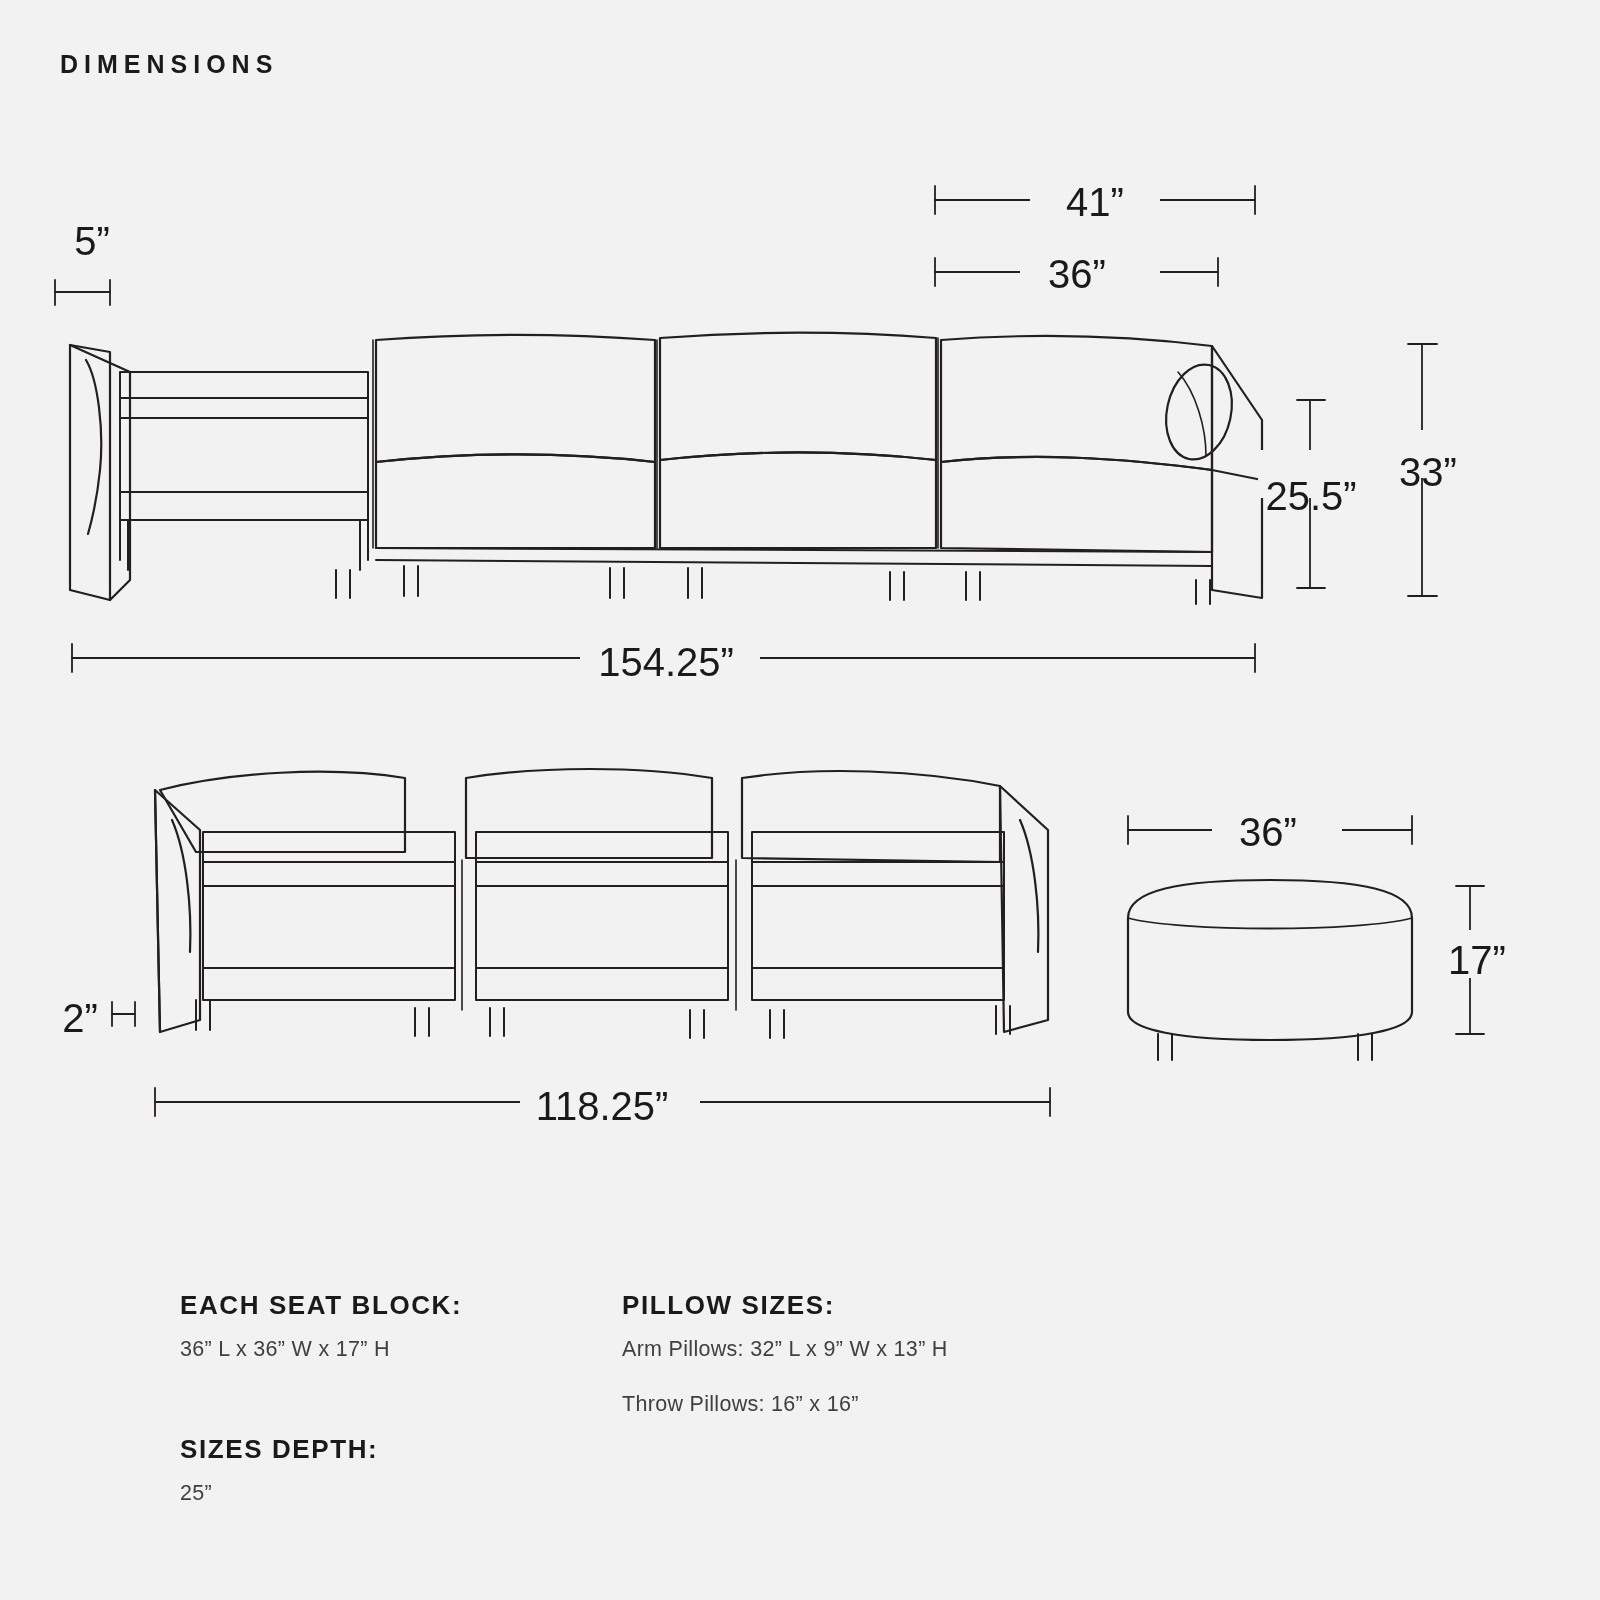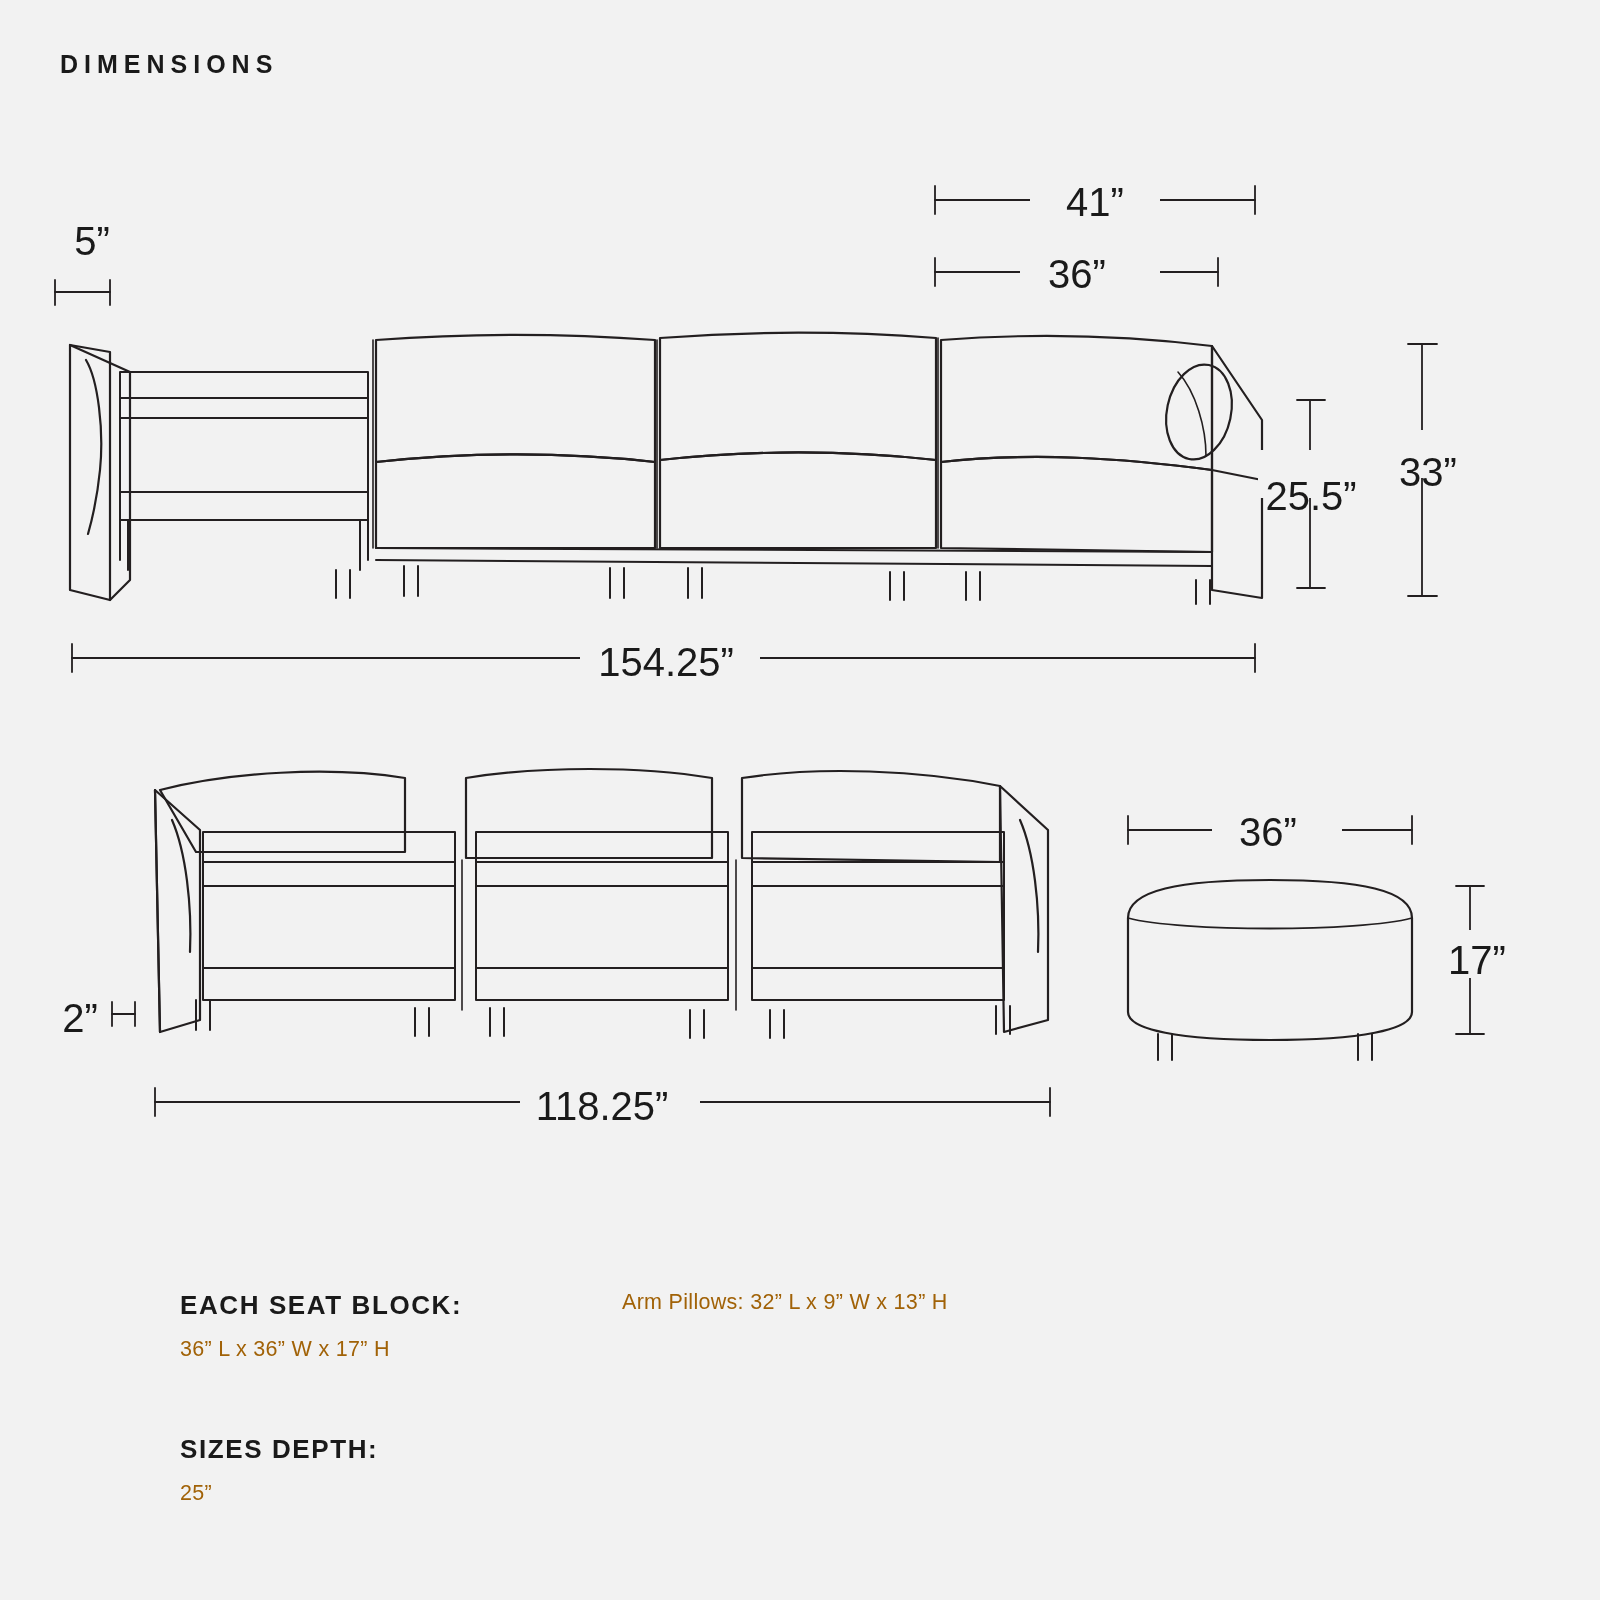--- a/index.html
+++ b/index.html
@@ -50,21 +50,21 @@
   .spec-head {
     font-size: 26px;
     font-weight: bold;
     letter-spacing: 1.6px;
     margin-bottom: 16px;
   }
   .spec-line {
     font-size: 21.5px;
     letter-spacing: 0.3px;
     margin-bottom: 30px;
-    color: #a16207;
+    color: #404040;
   }
   .spec-block-gap { height: 42px; }
 </style>
 </head>
 <body>
 
 <div class="page">
 
   <div class="title">DIMENSIONS</div>
 
@@ -231,17 +231,19 @@
 
   <div class="specs">
     <div class="spec-col left">
       <div class="spec-head">EACH SEAT BLOCK:</div>
       <div class="spec-line">36” L x 36” W x 17” H</div>
       <div class="spec-block-gap"></div>
       <div class="spec-head">SIZES DEPTH:</div>
       <div class="spec-line">25”</div>
     </div>
     <div class="spec-col right">
+      <div class="spec-head">PILLOW SIZES:</div>
       <div class="spec-line">Arm Pillows: 32” L x 9” W x 13” H</div>
+      <div class="spec-line">Throw Pillows: 16” x 16”</div>
     </div>
   </div>
 
 </div>
 
 </body></html>

